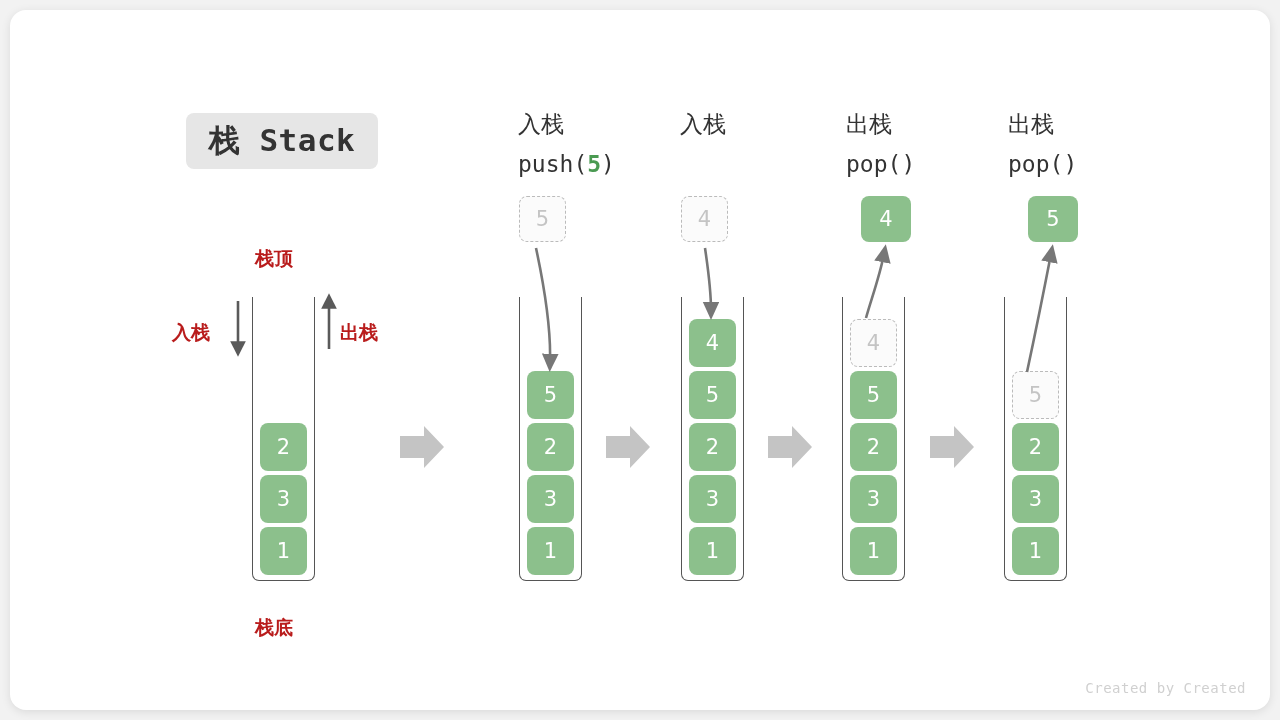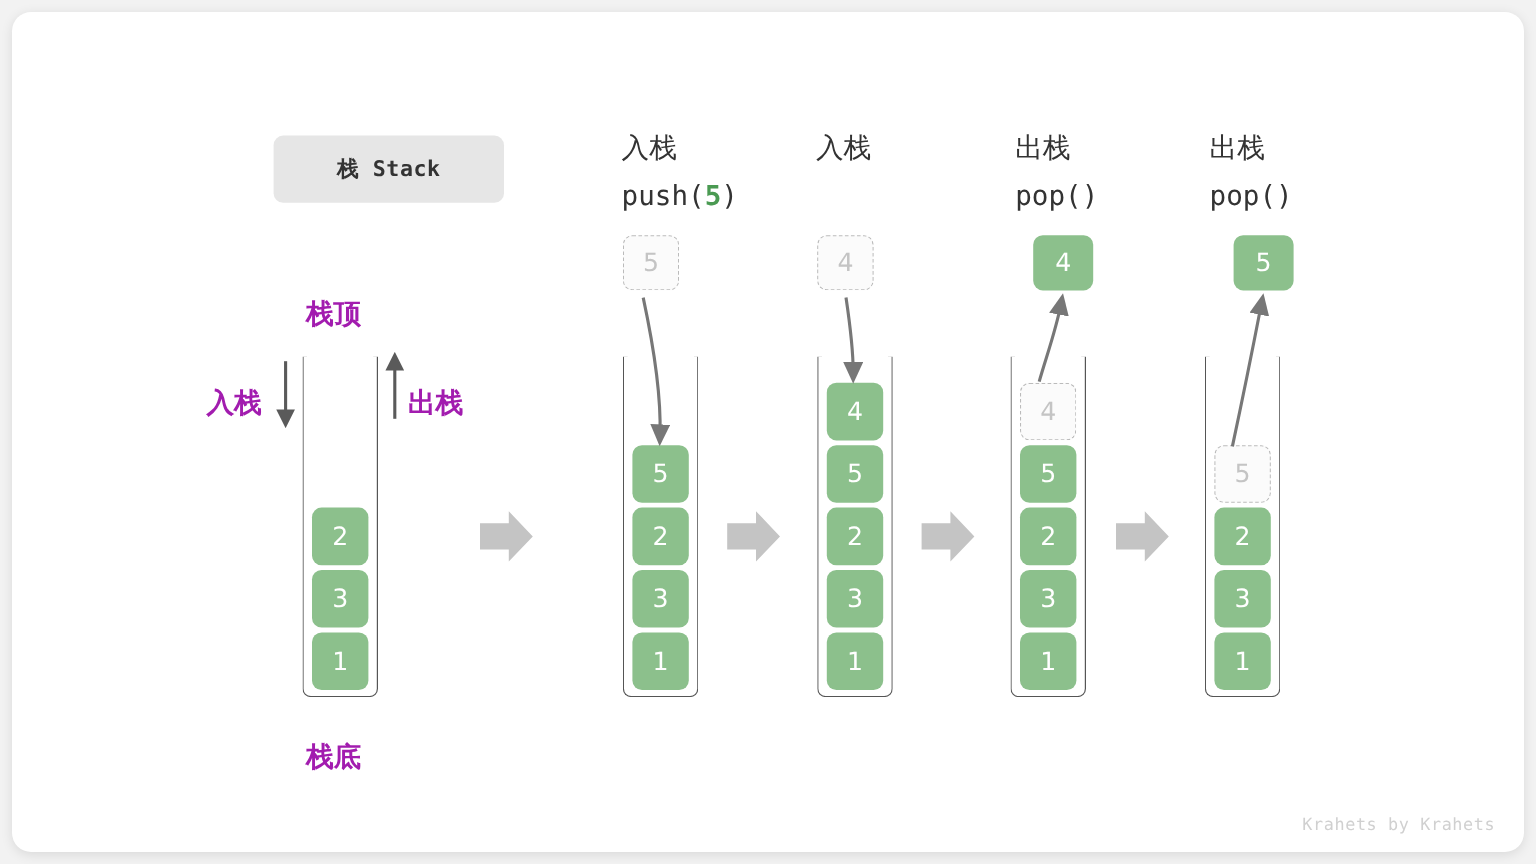--- a/index.html
+++ b/index.html
@@ -43,25 +43,24 @@
     left: 186px;
     top: 113px;
     width: 192px;
     height: 56px;
     background: #e6e6e6;
     border-radius: 8px;
     display: flex;
     align-items: center;
     justify-content: center;
     font-family: "DejaVu Sans Mono", "Liberation Mono", monospace;
-    font-size: 18px;
+    font-size: 31px;
     font-weight: bold;
     color: #333333;
     letter-spacing: 0.5px;
-    margin-left: 42px;
   }
 
   
   .op-label {
     position: absolute;
     color: #333333;
     line-height: 40px;
   }
   .op-label .cn {
     display: block;
@@ -107,23 +106,23 @@
   }
   .cell.ghost {
     background: #fbfbfb;
     color: #c4c4c4;
     border: 1.6px dashed #bbbbbb;
   }
 
   
   .annot {
     position: absolute;
-    font-size: 23px;
+    font-size: 19px;
     font-weight: bold;
-    color: #a21caf;
+    color: #b91c1c;
     font-family: "DejaVu Sans", "Liberation Sans", sans-serif;
     white-space: nowrap;
   }
 
   
   .footer {
     position: absolute;
     right: 34px;
     bottom: 24px;
     font-family: "DejaVu Sans Mono", "Liberation Mono", monospace;
@@ -241,14 +240,14 @@
 
     <g>
       <path d="M866,318 C872,297 880,275 884,254" fill="none" stroke="#777777" stroke-width="2.6" marker-end="url(#curveHead)"></path>
     </g>
 
     <g>
       <path d="M1027,372 C1036,330 1045,285 1051,254" fill="none" stroke="#777777" stroke-width="2.6" marker-end="url(#curveHead)"></path>
     </g>
   </svg>
 
-  <div class="footer">Krahets by Krahets</div>
+  <div class="footer">Created by Created</div>
 </div>
 
 </body></html>

